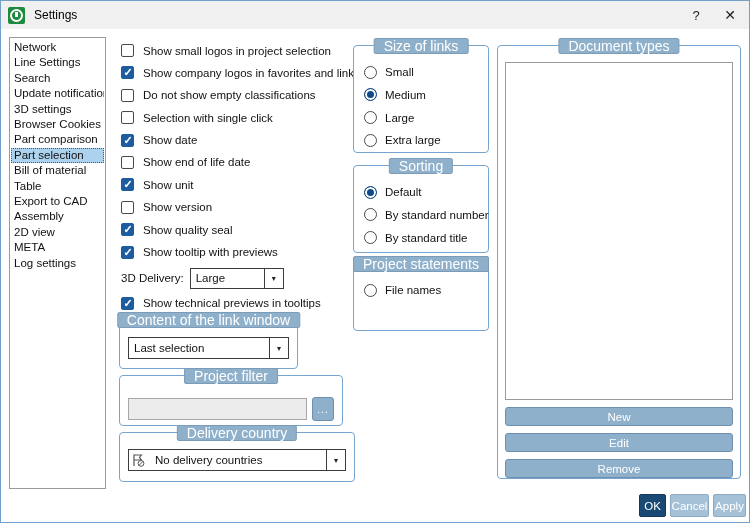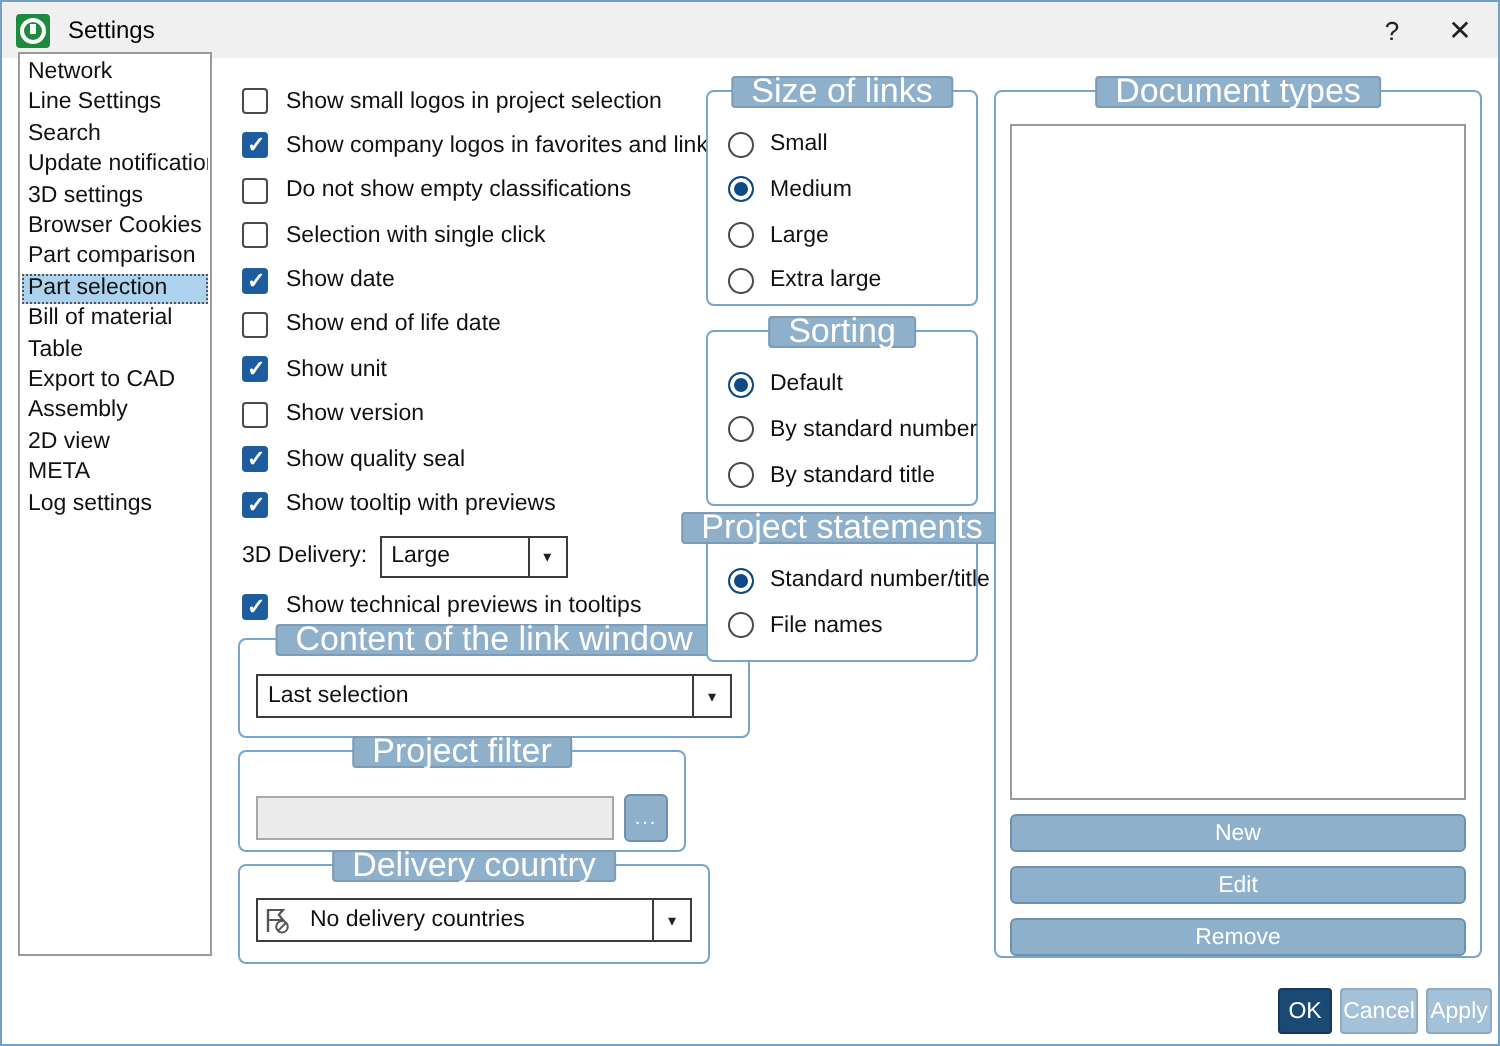--- a/index.html
+++ b/index.html
@@ -16,21 +16,21 @@
   .app-icon { width:17px; height:17px; background:#1d8a3e; border-radius:2px; position:relative; flex:none; }
   .app-icon::before { content:""; position:absolute; inset:2px; border:2px solid #fff; border-radius:50%; }
   .app-icon::after { content:""; position:absolute; left:7px; top:5px; width:3px; height:5px; background:#fff; }
   .title-text { margin-left:9px; color:#000; }
   .tb-btn { position:absolute; top:0; width:34px; height:28px; display:flex; align-items:center;
             justify-content:center; color:#222; cursor:default; }
   .tb-help { right:36px; font-size:13px; }
   .tb-close { right:2px; font-size:14px; }
 
   
-  .sidebar { position:absolute; left:8px; top:25px; width:97px; height:452px;
+  .sidebar { position:absolute; left:8px; top:36px; width:97px; height:452px;
              border:1px solid #9a9a9a; background:#fff; padding:2px 1px; }
   .side-item { font-size:11.5px; line-height:15.4px; padding:0 3px; white-space:nowrap; overflow:hidden; cursor:default; }
   .side-item.checked { background:#acd2ee; outline:1px dotted #555; outline-offset:-1px; }
 
   
   .cb-col { position:absolute; left:120px; top:43px; }
   .row { display:flex; align-items:center; height:13px; margin-bottom:9.4px; }
   .cb { width:13px; height:13px; border:1px solid #4a4a4a; border-radius:2px; background:#fff;
         margin-right:9px; flex:none; position:relative; }
   .cb.checked { background:#1d5c9e; border-color:#1d5c9e; }
@@ -44,24 +44,24 @@
   
   .combo { display:flex; align-items:stretch; border:1px solid #3c3c3c; background:#fff; height:22px; cursor:default; }
   .combo .txt { flex:1; display:flex; align-items:center; padding:0 5px; white-space:nowrap; overflow:hidden; font-size:11.5px; }
   .combo .arrow { width:19px; border-left:1px solid #3c3c3c; display:flex; align-items:center;
                   justify-content:center; font-size:8px; color:#222; }
   .combo-sm { width:94px; height:21px; }
 
   
   .group { position:absolute; border:1px solid #78a5cd; border-radius:4px; background:#fff; }
   .chip { position:absolute; top:-8px; left:50%; transform:translateX(-50%); background:#8fb0ca;
-          border:1px solid #7b9bb7; border-radius:2px; color:#fff; font-size:17px;
+          border:1px solid #7b9bb7; border-radius:2px; color:#fff; font-size:14px;
           line-height:14px; padding:0 9px; white-space:nowrap; }
 
-  .g-link     { left:118px; top:318px; width:256px; height:50px; padding:17px 8px 0; }
+  .g-link     { left:118px; top:318px; width:179px; height:50px; padding:17px 8px 0; }
   .g-filter   { left:118px; top:374px; width:224px; height:51px; padding:16px 8px 0;
                 display:flex; gap:5px; align-items:center; }
   .g-delivery { left:118px; top:431px; width:236px; height:50px; padding:16px 8px 0; }
   .g-size     { left:352px; top:44px;  width:136px; height:108px; padding:19px 10px 0; }
   .g-sort     { left:352px; top:164px; width:136px; height:88px;  padding:19px 10px 0; }
   .g-state    { left:352px; top:262px; width:136px; height:68px;  padding:19px 10px 0; }
   .g-doc      { left:496px; top:44px;  width:244px; height:434px; padding:16px 7px 7px; }
 
   .filter-input { flex:1; height:22px; border:1px solid #a8a8a8; background:#ececec;
                   font-family:inherit; font-size:11.5px; padding:0 4px; margin-top:1px; }
@@ -235,24 +235,20 @@
   </div>
   <div class="radio-row">
     <span class="radio"></span>
     <span class="lbl">By standard title</span>
   </div>
 </div>
 
 <div class="group g-state">
   <span class="chip">Project statements</span>
   <div class="radio-row">
-    <span class="radio checked"></span>
-    <span class="lbl">Standard number/title</span>
-  </div>
-  <div class="radio-row">
     <span class="radio"></span>
     <span class="lbl">File names</span>
   </div>
 </div>
 
 <div class="group g-doc">
   <span class="chip">Document types</span>
   <div class="doc-list"></div>
   <div class="doc-btn">New</div>
   <div class="doc-btn">Edit</div>

